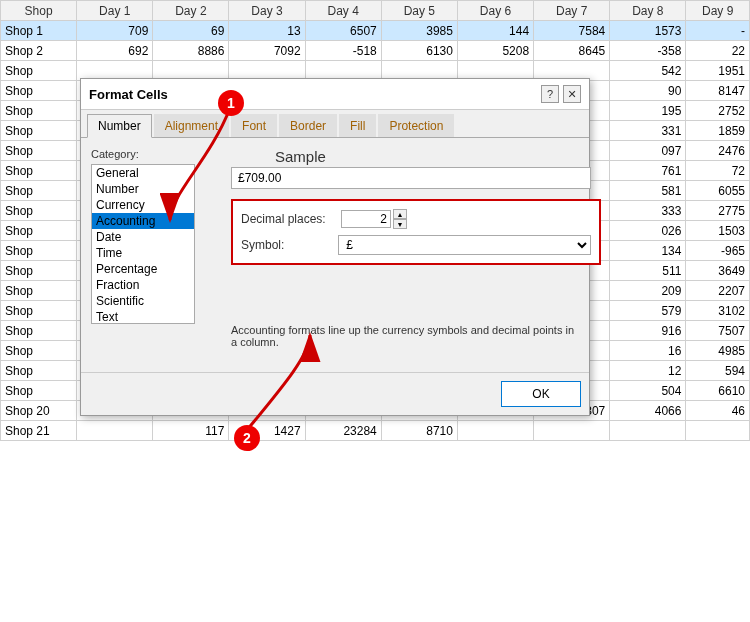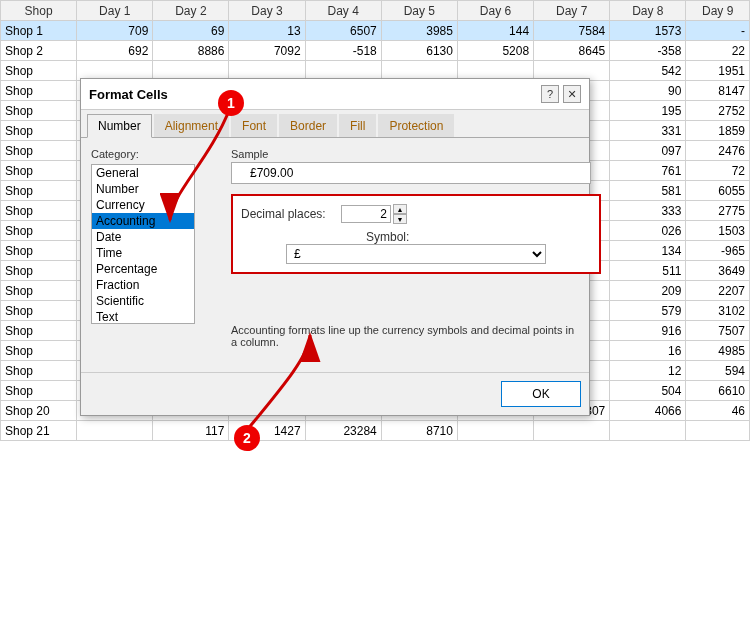--- a/index.html
+++ b/index.html
@@ -116,43 +116,43 @@
       font-size: 12px;
     }
     .category-item {
       padding: 1px 4px;
       cursor: pointer;
       white-space: nowrap;
     }
     .category-item.selected { background: #0078d4; color: #000000; }
 
     .sample-section { margin-bottom: 10px; }
-    .sample-label { font-size: 11px; color: #333; margin-bottom: 2px; }
+    .sample-label { font-size: 15px; color: #333; margin-bottom: 2px; margin-left: 44px; }
     .sample-box {
       border: 1px solid #aaa;
       background: #fff;
-      padding: 3px 18px;
+      padding: 3px 6px;
       font-size: 12px;
       min-height: 22px;
       width: 360px;
     }
 
     .options-box {
       border: 2px solid #c00;
       background: #fff;
       padding: 8px;
       width: 370px;
       margin-bottom: 8px;
     }
     .options-row {
       display: flex;
       align-items: center;
       margin-bottom: 6px;
     }
-    .options-row:last-child { margin-bottom: 0; flex-direction: column; }
+    .options-row:last-child { margin-bottom: 0; }
     .options-row-label { width: 100px; font-size: 12px; color: #333; }
     .decimal-input {
       width: 50px;
       border: 1px solid #aaa;
       padding: 1px 3px;
       font-size: 12px;
       text-align: right;
     }
     .spinner {
       display: flex; flex-direction: column; margin-left: 2px;

